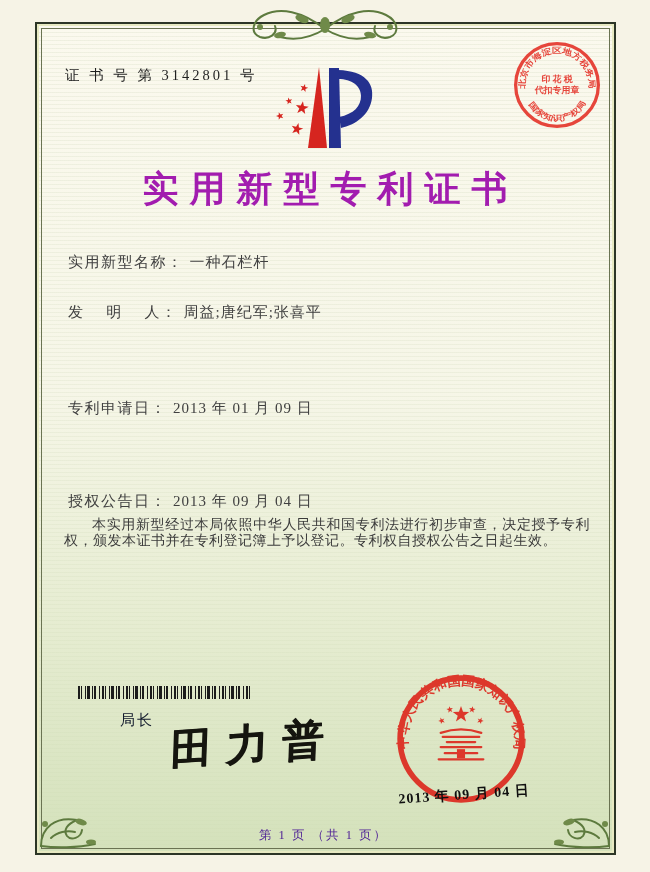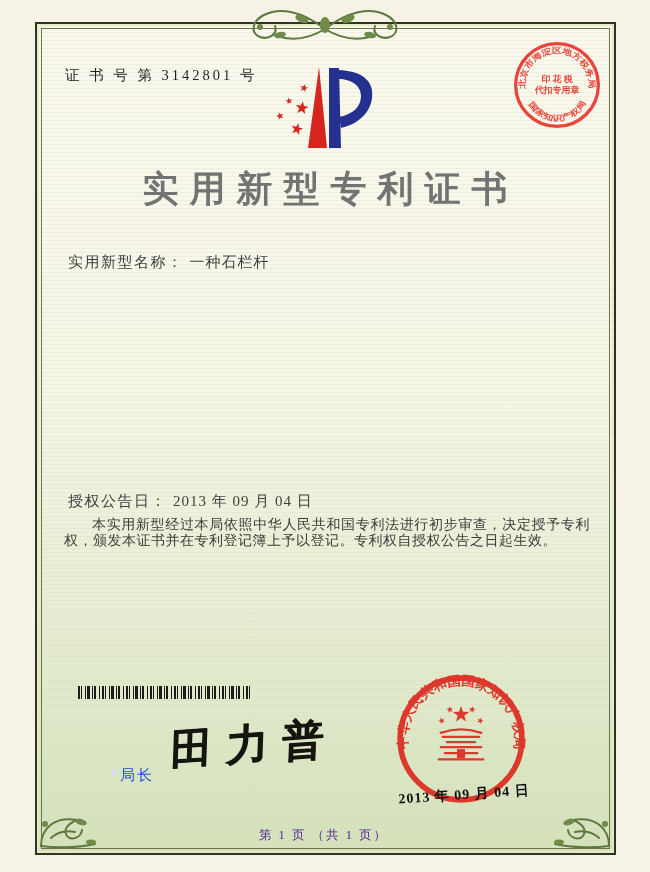--- a/index.html
+++ b/index.html
@@ -23,21 +23,21 @@
   .frame-inner{
     position:absolute;left:4px;top:4px;right:4px;bottom:4px;
     border:1px solid #6a7352;
   }
   .abs{position:absolute;}
   .cert-no{
     left:65px;top:66px;font-size:14.5px;color:#1f1f1f;letter-spacing:3px;
   }
   .title{
     left:0;right:0;top:165px;text-align:center;
-    font-size:36px;font-weight:700;color:#737373;
+    font-size:36px;font-weight:700;color:#a21caf;
     letter-spacing:11px;text-indent:11px;
   }
   .field-row{left:68px;font-size:15px;color:#404040;white-space:nowrap;}
   .field-row .lbl{letter-spacing:1.5px;}
   .field-row .val{margin-left:6px;letter-spacing:1px;}
   .row-0{top:253px}.row-1{top:303px}.row-2{top:351px}
   .row-3{top:399px}.row-4{top:444px}.row-5{top:492px}
   .body-text{
     left:64px;top:517px;width:526px;
     font-size:14px;line-height:16px;color:#3b3b3b;
@@ -48,21 +48,21 @@
     left:78px;top:686px;width:172px;height:13px;
     background:repeating-linear-gradient(90deg,
       #1c1c1c 0 2px, rgba(0,0,0,0) 2px 3px,
       #1c1c1c 3px 4px, rgba(0,0,0,0) 4px 7px,
       #1c1c1c 7px 8px, rgba(0,0,0,0) 8px 9px,
       #1c1c1c 9px 12px, rgba(0,0,0,0) 12px 14px,
       #1c1c1c 14px 15px, rgba(0,0,0,0) 15px 16px,
       #1c1c1c 16px 18px, rgba(0,0,0,0) 18px 21px,
       #1c1c1c 21px 22px, rgba(0,0,0,0) 22px 24px);
   }
-  .sig-label{left:120px;top:766px;font-size:15px;color:#1d4ed8;letter-spacing:2px;}
+  .sig-label{left:120px;top:711px;font-size:15px;color:#0f172a;letter-spacing:2px;}
   .sig-name{
     left:170px;top:716px;font-size:42px;font-weight:700;color:#15150f;
     transform:rotate(-4deg) skewX(-6deg);letter-spacing:14px;white-space:nowrap;
     text-shadow:0.6px 0.4px 0 #15150f;
   }
   .seal-wrap{left:394px;top:672px;width:134px;height:134px;opacity:0.93;}
   .seal-date{
     left:394px;top:786px;width:140px;text-align:center;
     font-size:14px;font-weight:700;color:#101010;letter-spacing:1px;
     transform:rotate(-4deg);white-space:nowrap;
@@ -148,20 +148,26 @@
       <use href="#lstar" transform="translate(46,48) scale(0.68) rotate(8)"></use>
       <use href="#lstar" transform="translate(24,56) scale(0.40) rotate(-18)"></use>
       <use href="#lstar" transform="translate(41,69) scale(0.62) rotate(14)"></use>
     </g>
   </svg>
 
   <div class="abs title">实用新型专利证书</div>
 
   <div class="abs field-row row-0">
     <span class="lbl">实用新型名称：</span><span class="val">一种石栏杆</span>
+  </div>
+  <div class="abs field-row row-1">
+    <span class="lbl">发　 明 　人：</span><span class="val">周益;唐纪军;张喜平</span>
+  </div>
+  <div class="abs field-row row-3">
+    <span class="lbl">专利申请日：</span><span class="val">2013 年 01 月 09 日</span>
   </div>
   <div class="abs field-row row-5">
     <span class="lbl">授权公告日：</span><span class="val">2013 年 09 月 04 日</span>
   </div>
 
   <div class="abs body-text">
     <p>本实用新型经过本局依照中华人民共和国专利法进行初步审查，决定授予专利权，颁发本证书并在专利登记簿上予以登记。专利权自授权公告之日起生效。</p>
   </div>
 
   <div class="abs barcode"></div>

